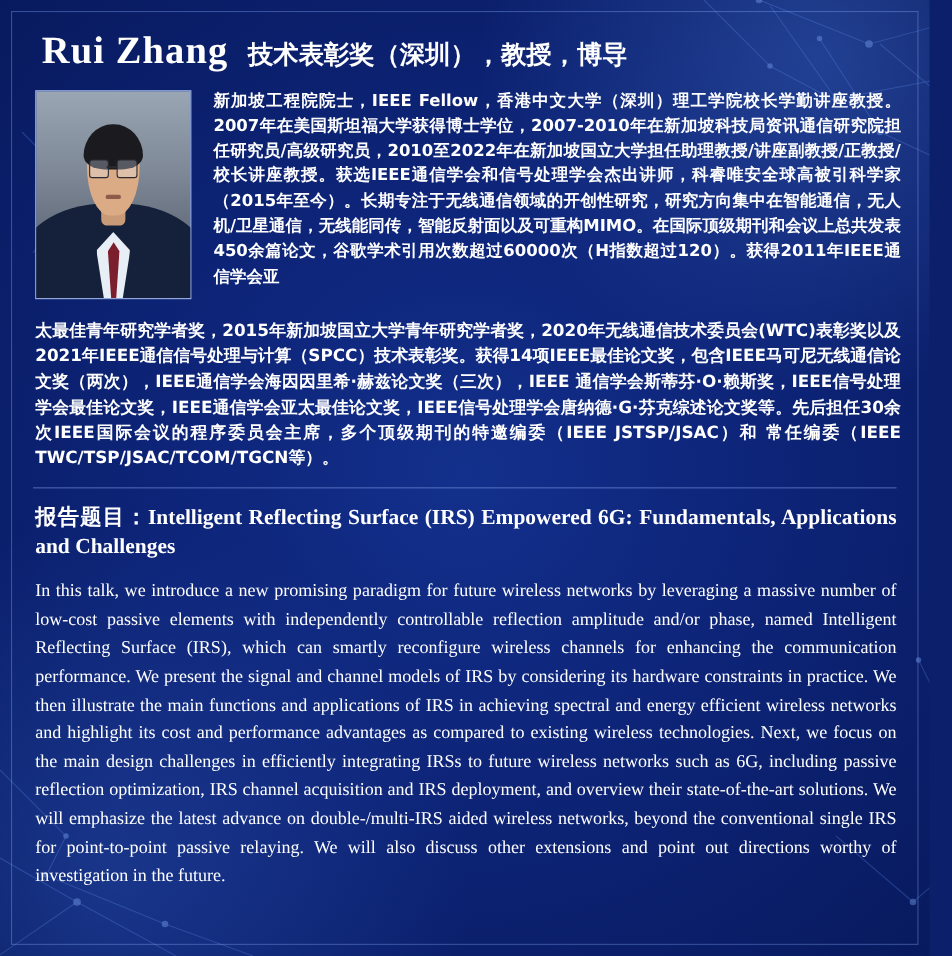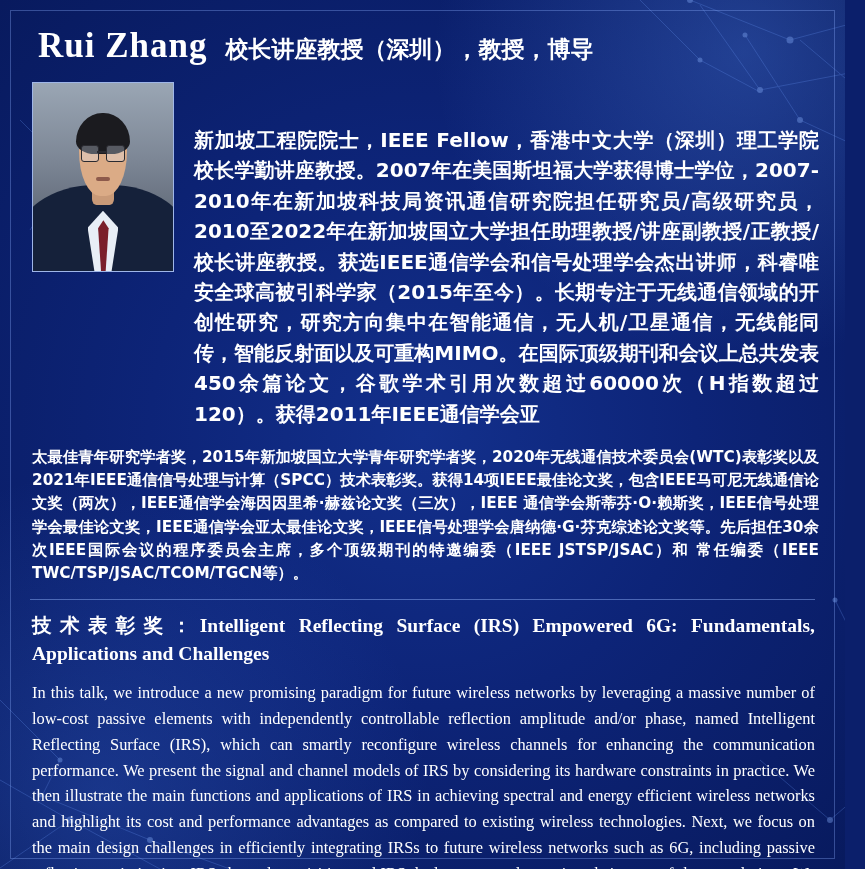--- a/index.html
+++ b/index.html
@@ -170,29 +170,28 @@
     left: 45%;
     top: 50%;
     width: 10%;
     height: 2.2%;
     background: #8d5a4b;
     border-radius: 2px;
   }
   .bio-text {
     flex: 1;
     color: #ffffff;
-    font-size: 20px;
+    font-size: 15px;
     line-height: 1.52;
     text-align: justify;
     text-justify: inter-ideograph;
     padding-left: 12px;
     padding-right: 4px;
     font-family: "DejaVu Sans", sans-serif;
     font-weight: bold;
-    margin-top: 45px;
   }
   .bio-rest {
     color: #ffffff;
     font-size: 15.3px;
     line-height: 1.52;
     text-align: justify;
     text-justify: inter-ideograph;
     padding: 0 4px 0 10px;
     margin-top: 17px;
     font-family: "DejaVu Sans", sans-serif;
@@ -260,21 +259,21 @@
       <circle cx="835" cy="600" r="2.5"></circle>
     </g>
   </svg>
 
   <div class="frame"></div>
 
   <div class="content">
 
     <div class="name-row">
       <div class="speaker-name">Rui Zhang</div>
-      <div class="affiliation">校长讲座教授（深圳），教授，博导</div>
+      <div class="affiliation">技术表彰奖（深圳），教授，博导</div>
     </div>
 
     <div class="bio-block">
       <div class="photo-wrap">
         <div class="photo">
           <div class="p-backdrop"></div>
           <div class="p-suit"></div>
           <div class="p-shirt"></div>
           <div class="p-tie"></div>
           <div class="p-neck"></div>
@@ -287,19 +286,19 @@
         </div>
       </div>
       <div class="bio-text">新加坡工程院院士，IEEE Fellow，香港中文大学（深圳）理工学院校长学勤讲座教授。2007年在美国斯坦福大学获得博士学位，2007-2010年在新加坡科技局资讯通信研究院担任研究员/高级研究员，2010至2022年在新加坡国立大学担任助理教授/讲座副教授/正教授/校长讲座教授。获选IEEE通信学会和信号处理学会杰出讲师，科睿唯安全球高被引科学家（2015年至今）。长期专注于无线通信领域的开创性研究，研究方向集中在智能通信，无人机/卫星通信，无线能同传，智能反射面以及可重构MIMO。在国际顶级期刊和会议上总共发表450余篇论文，谷歌学术引用次数超过60000次（H指数超过120）。获得2011年IEEE通信学会亚</div>
     </div>
 
     <div class="bio-rest">太最佳青年研究学者奖，2015年新加坡国立大学青年研究学者奖，2020年无线通信技术委员会(WTC)表彰奖以及2021年IEEE通信信号处理与计算（SPCC）技术表彰奖。获得14项IEEE最佳论文奖，包含IEEE马可尼无线通信论文奖（两次），IEEE通信学会海因因里希·赫兹论文奖（三次），IEEE 通信学会斯蒂芬·O·赖斯奖，IEEE信号处理学会最佳论文奖，IEEE通信学会亚太最佳论文奖，IEEE信号处理学会唐纳德·G·芬克综述论文奖等。先后担任30余次IEEE国际会议的程序委员会主席，多个顶级期刊的特邀编委（IEEE JSTSP/JSAC）和 常任编委（IEEE TWC/TSP/JSAC/TCOM/TGCN等）。</div>
 
     <div class="divider"></div>
 
     <div class="talk-title">
-      <span class="cn">技术表彰奖：</span><span>Intelligent Reflecting Surface (IRS) Empowered 6G: Fundamentals, Applications and Challenges</span>
+      <span class="cn">报告题目：</span><span>Intelligent Reflecting Surface (IRS) Empowered 6G: Fundamentals, Applications and Challenges</span>
     </div>
 
     <div class="abstract">In this talk, we introduce a new promising paradigm for future wireless networks by leveraging a massive number of low-cost passive elements with independently controllable reflection amplitude and/or phase, named Intelligent Reflecting Surface (IRS), which can smartly reconfigure wireless channels for enhancing the communication performance. We present the signal and channel models of IRS by considering its hardware constraints in practice. We then illustrate the main functions and applications of IRS in achieving spectral and energy efficient wireless networks and highlight its cost and performance advantages as compared to existing wireless technologies. Next, we focus on the main design challenges in efficiently integrating IRSs to future wireless networks such as 6G, including passive reflection optimization, IRS channel acquisition and IRS deployment, and overview their state-of-the-art solutions. We will emphasize the latest advance on double-/multi-IRS aided wireless networks, beyond the conventional single IRS for point-to-point passive relaying. We will also discuss other extensions and point out directions worthy of investigation in the future.</div>
 
   </div>
 </div>
 
 </body></html>

